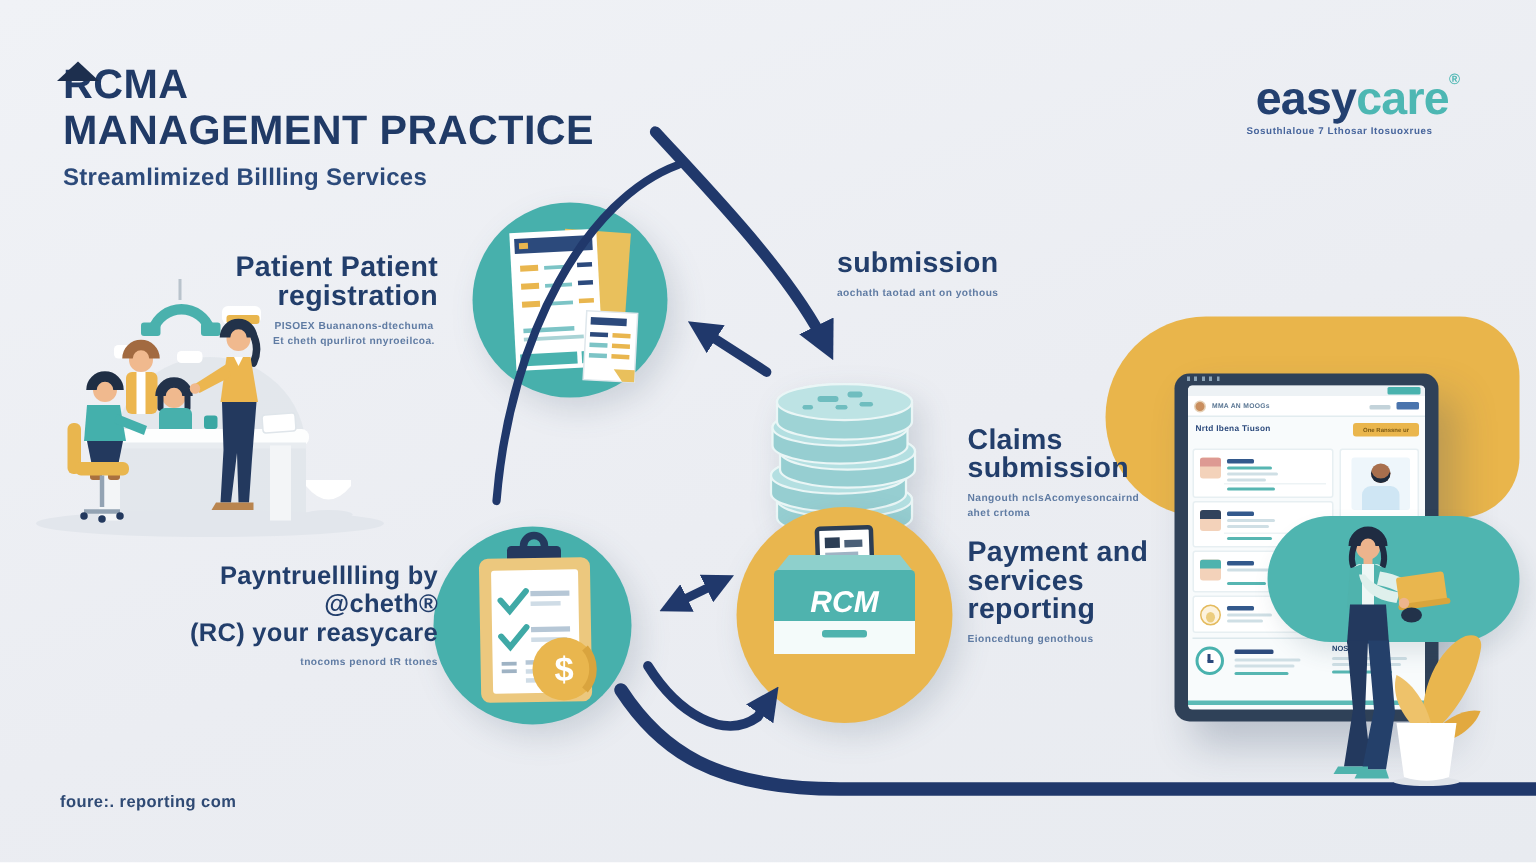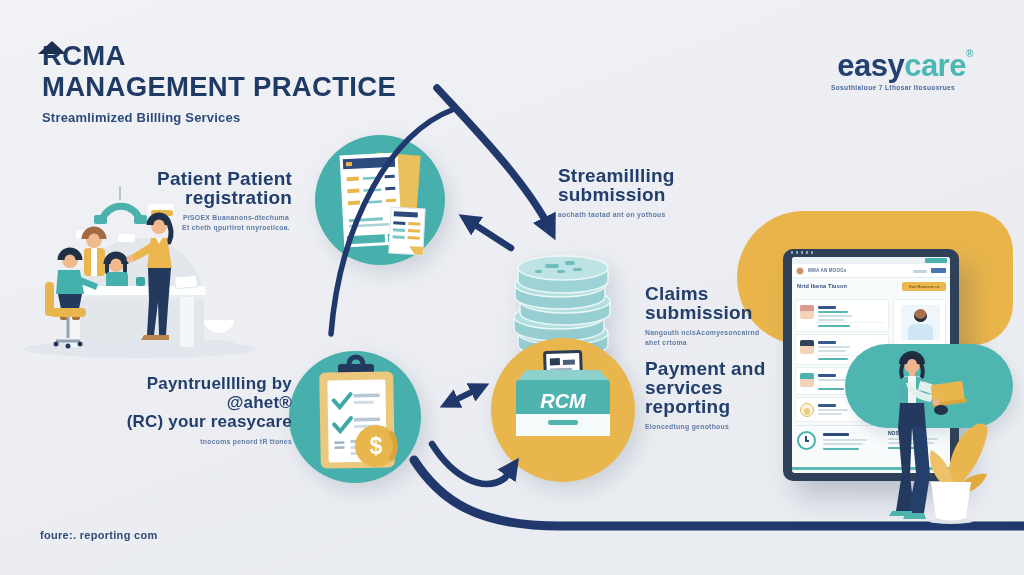--- a/index.html
+++ b/index.html
@@ -5,21 +5,21 @@
   html,body{margin:0;padding:0;}
   .stage{position:relative;width:1024px;height:575px;overflow:hidden;
     background:linear-gradient(160deg,#f0f2f6 0%,#ebedf2 55%,#e8ebf0 100%);
     font-family:"Liberation Sans",sans-serif;}
   .stage *{position:absolute;box-sizing:border-box;}
 
   
   .title-block{left:42px;top:40px;width:480px;color:#203a66;}
   .t-line{position:static;display:block;font-size:27.5px;font-weight:800;letter-spacing:.3px;line-height:31px;}
   .cap-icon{position:relative;display:inline-block;margin:0 -7px -1px -5px;top:-10px;}
-  .subtitle{position:static;display:block;margin-top:8px;font-size:13px;font-weight:700;color:#2c4a7a;letter-spacing:.2px;}
+  .subtitle{position:static;display:block;margin-top:8px;font-size:16px;font-weight:700;color:#2c4a7a;letter-spacing:.2px;}
   .logo{right:36px;top:48px;width:190px;text-align:center;}
   .logo-row{position:static;font-size:31px;font-weight:800;letter-spacing:-.5px;}
   .lw1{position:static;color:#234070;margin-left:24px;}
   .lw2{position:static;color:#4db7b3;}
   .reg{position:static;font-size:10px;vertical-align:top;color:#4db7b3;}
   .tagline{position:static;margin-top:0;font-size:6.5px;font-weight:700;color:#47659c;letter-spacing:.4px;}
 
   
   .yellow-blob{left:737px;top:211px;width:276px;height:134px;background:#e9b54b;
     border-radius:67px 40px 40px 67px;z-index:1;}
@@ -399,21 +399,20 @@
 
   <div class="lbl lbl-reg">
     <span class="big">Patient Patient</span>
     <span class="big">registration</span>
     <span class="gap"></span>
     <span class="sub">PISOEX Buananons-dtechuma</span>
     <span class="sub">Et cheth qpurlirot nnyroeilcoa.</span>
   </div>
 
   <div class="lbl lbl-stream">
-    <span class="big">Streamillling</span>
     <span class="big">submission</span>
     <span class="gap"></span>
     <span class="sub">aochath taotad ant on yothous</span>
   </div>
 
   <div class="lbl lbl-claims">
     <span class="big">Claims</span>
     <span class="big">submission</span>
     <span class="gap"></span>
     <span class="sub">Nangouth nclsAcomyesoncairnd</span>
@@ -422,20 +421,20 @@
 
   <div class="lbl lbl-pay">
     <span class="big">Payment and</span>
     <span class="big">services</span>
     <span class="big">reporting</span>
     <span class="gap"></span>
     <span class="sub">Eioncedtung genothous</span>
   </div>
 
   <div class="lbl lbl-bill">
-    <span class="big">Payntruelllling by @ahet®</span>
+    <span class="big">Payntruelllling by @cheth®</span>
     <span class="big">(RC) your reasycare</span>
     <span class="gap"></span>
     <span class="sub">tnocoms penord tR ttones</span>
   </div>
 
   <div class="footer-text">foure:. reporting com</div>
 </div>
 
 </body></html>

